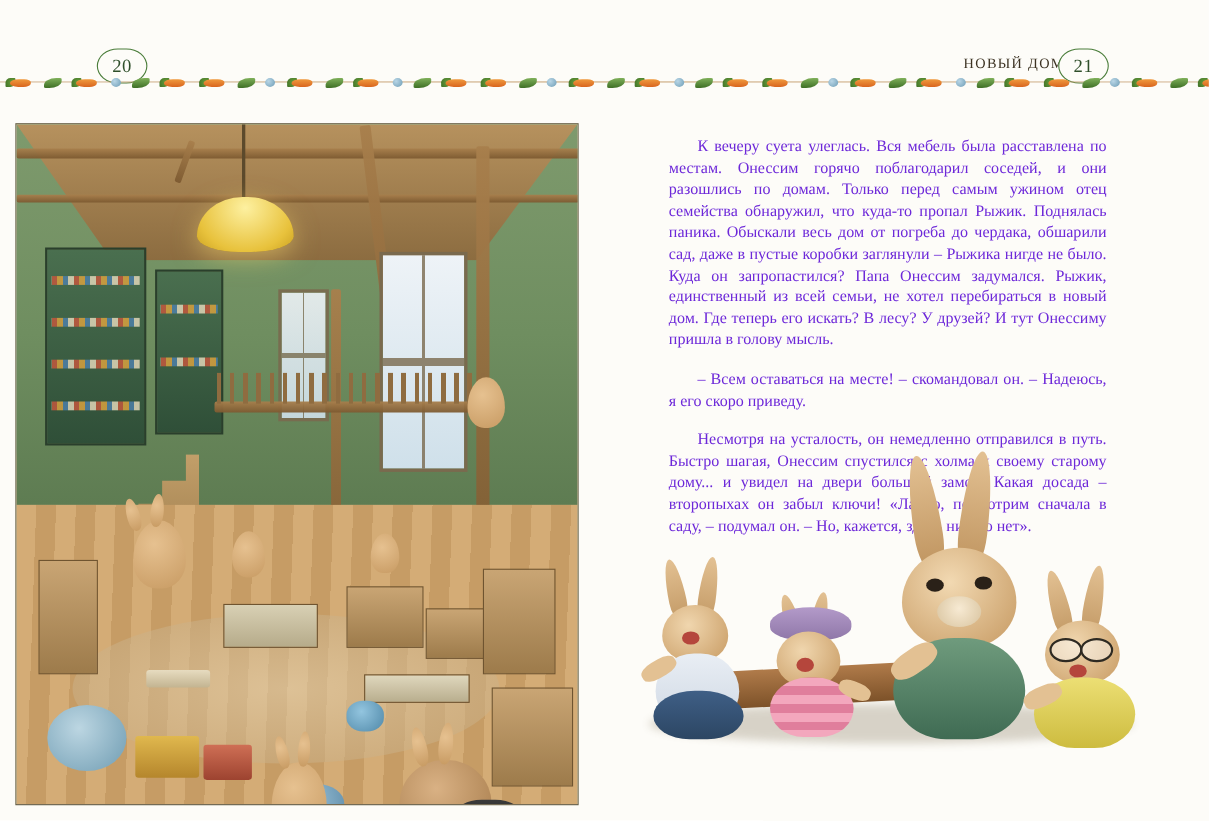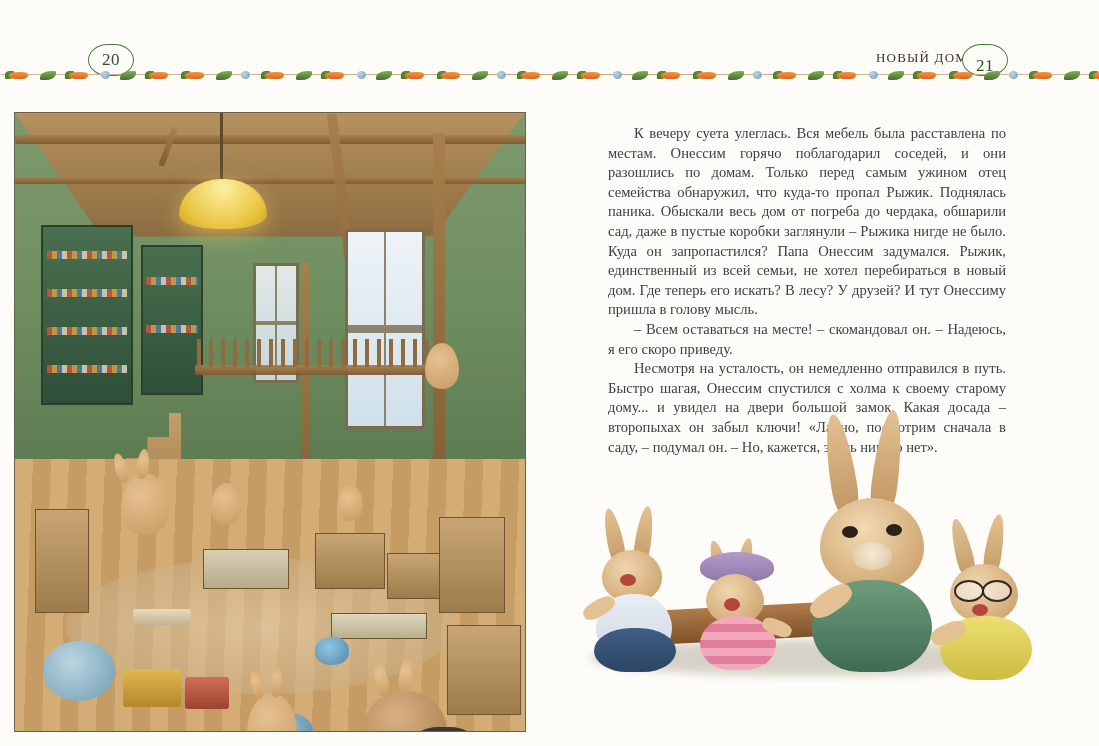--- a/index.html
+++ b/index.html
@@ -47,21 +47,21 @@
     position: absolute;
     left: 0; top: 0;
     width: 44px; height: 30px;
     border: 1.6px solid #4a7d3a;
     border-radius: 50% 50% 50% 50% / 60% 60% 60% 60%;
     background: #fdfcf8;
   }
   .folio span { position: relative; z-index: 2; }
 
   .folio-left { left: 88px; top: 44px; }
-  .folio-right { left: 962px; top: 44px; align-items: flex-end; }
+  .folio-right { left: 962px; top: 44px; }
 
   .head-title {
     position: absolute;
     top: 50px;
     font-size: 13.5px;
     color: #4e3a22;
     letter-spacing: 0.6px;
     font-family: "Liberation Serif", serif;
     white-space: nowrap;
   }
@@ -260,27 +260,27 @@
   .text-col {
     position: absolute;
     left: 608px;
     top: 124px;
     width: 398px;
   }
   .para {
     font-family: "Liberation Serif", serif;
     font-size: 14.6px;
     line-height: 19.6px;
-    color: #404040;
+    color: #6d28d9;
     text-indent: 26px;
     text-align: justify;
     margin: 0 0 0 0;
     hyphens: none;
   }
-  .para + .para { margin-top: 0px; }
+  .para + .para { margin-top: 16px; }
 
   
   .illus-right {
     position: absolute;
     left: 560px;
     top: 400px;
     width: 520px;
     height: 330px;
   }
   .r-bunny {

